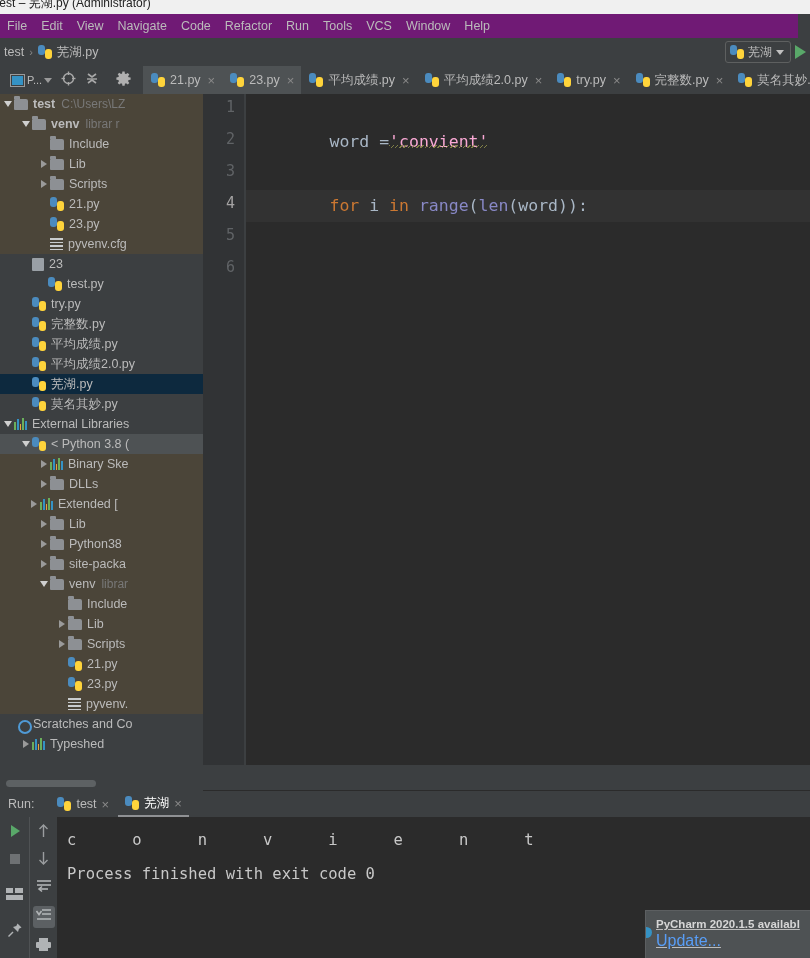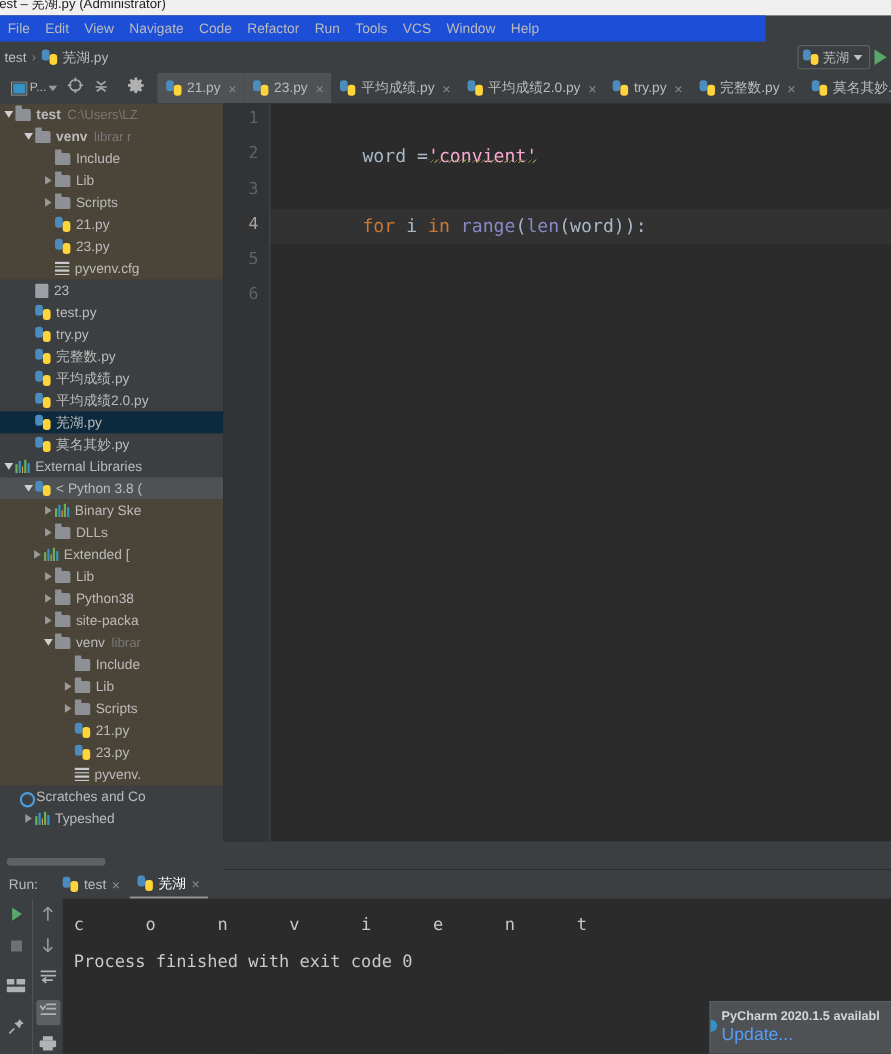--- a/index.html
+++ b/index.html
@@ -17,22 +17,22 @@
     position: absolute; left: 0; top: 0; width: 810px; height: 14px;
     background: #f0f0f0; overflow: hidden;
   }
   .titlebar-text {
     position: absolute; left: -4px; top: -5px;
     font-size: 12px; color: #222; white-space: nowrap;
   }
 
   
   .menubar {
-    position: absolute; left: 0; top: 14px; width: 696px; height: 24px;
-    background: #1d4ed8; display: flex; align-items: center;
+    position: absolute; left: 0; top: 14px; width: 798px; height: 24px;
+    background: #701a75; display: flex; align-items: center;
     padding-left: 0px;
   }
   .menu-item {
     font-size: 12.5px; color: #bbbbbb; padding: 2px 7px; white-space: nowrap;
     cursor: default;
   }
 
   
   .navbar {
     position: absolute; left: 0; top: 38px; width: 810px; height: 28px;
@@ -239,21 +239,21 @@
     background: #2b2b2b; font-family: "DejaVu Sans Mono", monospace;
     font-size: 15.5px; color: #c8c8c8; padding: 6px 0 0 10px;
     overflow: hidden; white-space: pre;
   }
   .cons-line { height: 34px; line-height: 34px; }
 
   
   .notif {
     position: absolute; right: 0; bottom: 0; width: 165px; height: 48px;
     background: #4e5254; border-left: 1px solid #5c5f61; border-top: 1px solid #5c5f61;
-    padding: 7px 6px 6px 10px; overflow: hidden;
+    padding: 7px 6px 6px 10px; overflow: hidden; text-decoration: underline;
   }
   .notif-title { font-size: 11.5px; font-weight: bold; color: #d6d6d6; white-space: nowrap; }
   .notif-link { font-size: 16px; color: #589df6; margin-top: 2px; }
   .notif-dot {
     position: absolute; left: -5px; top: 16px; width: 11px; height: 11px;
     border-radius: 50%; background: #3592c4;
   }
 </style>
 </head>
 <body>
@@ -421,21 +421,21 @@
             <i></i>
             <i></i>
           </span>
           <span class="tlabel">pyvenv.cfg</span>
         </div>
         <div class="trow" style="padding-left: 20px;">
           <span class="tw"></span>
           <span class="txticon"></span>
           <span class="tlabel">23</span>
         </div>
-        <div class="trow" style="padding-left: 20px;">
+        <div class="trow" style="padding-left: 36px;">
           <span class="tw"></span>
           <span class="pyicon"></span>
           <span class="tlabel">test.py</span>
         </div>
         <div class="trow" style="padding-left: 20px;">
           <span class="tw"></span>
           <span class="pyicon"></span>
           <span class="tlabel">try.py</span>
         </div>
         <div class="trow" style="padding-left: 20px;">

